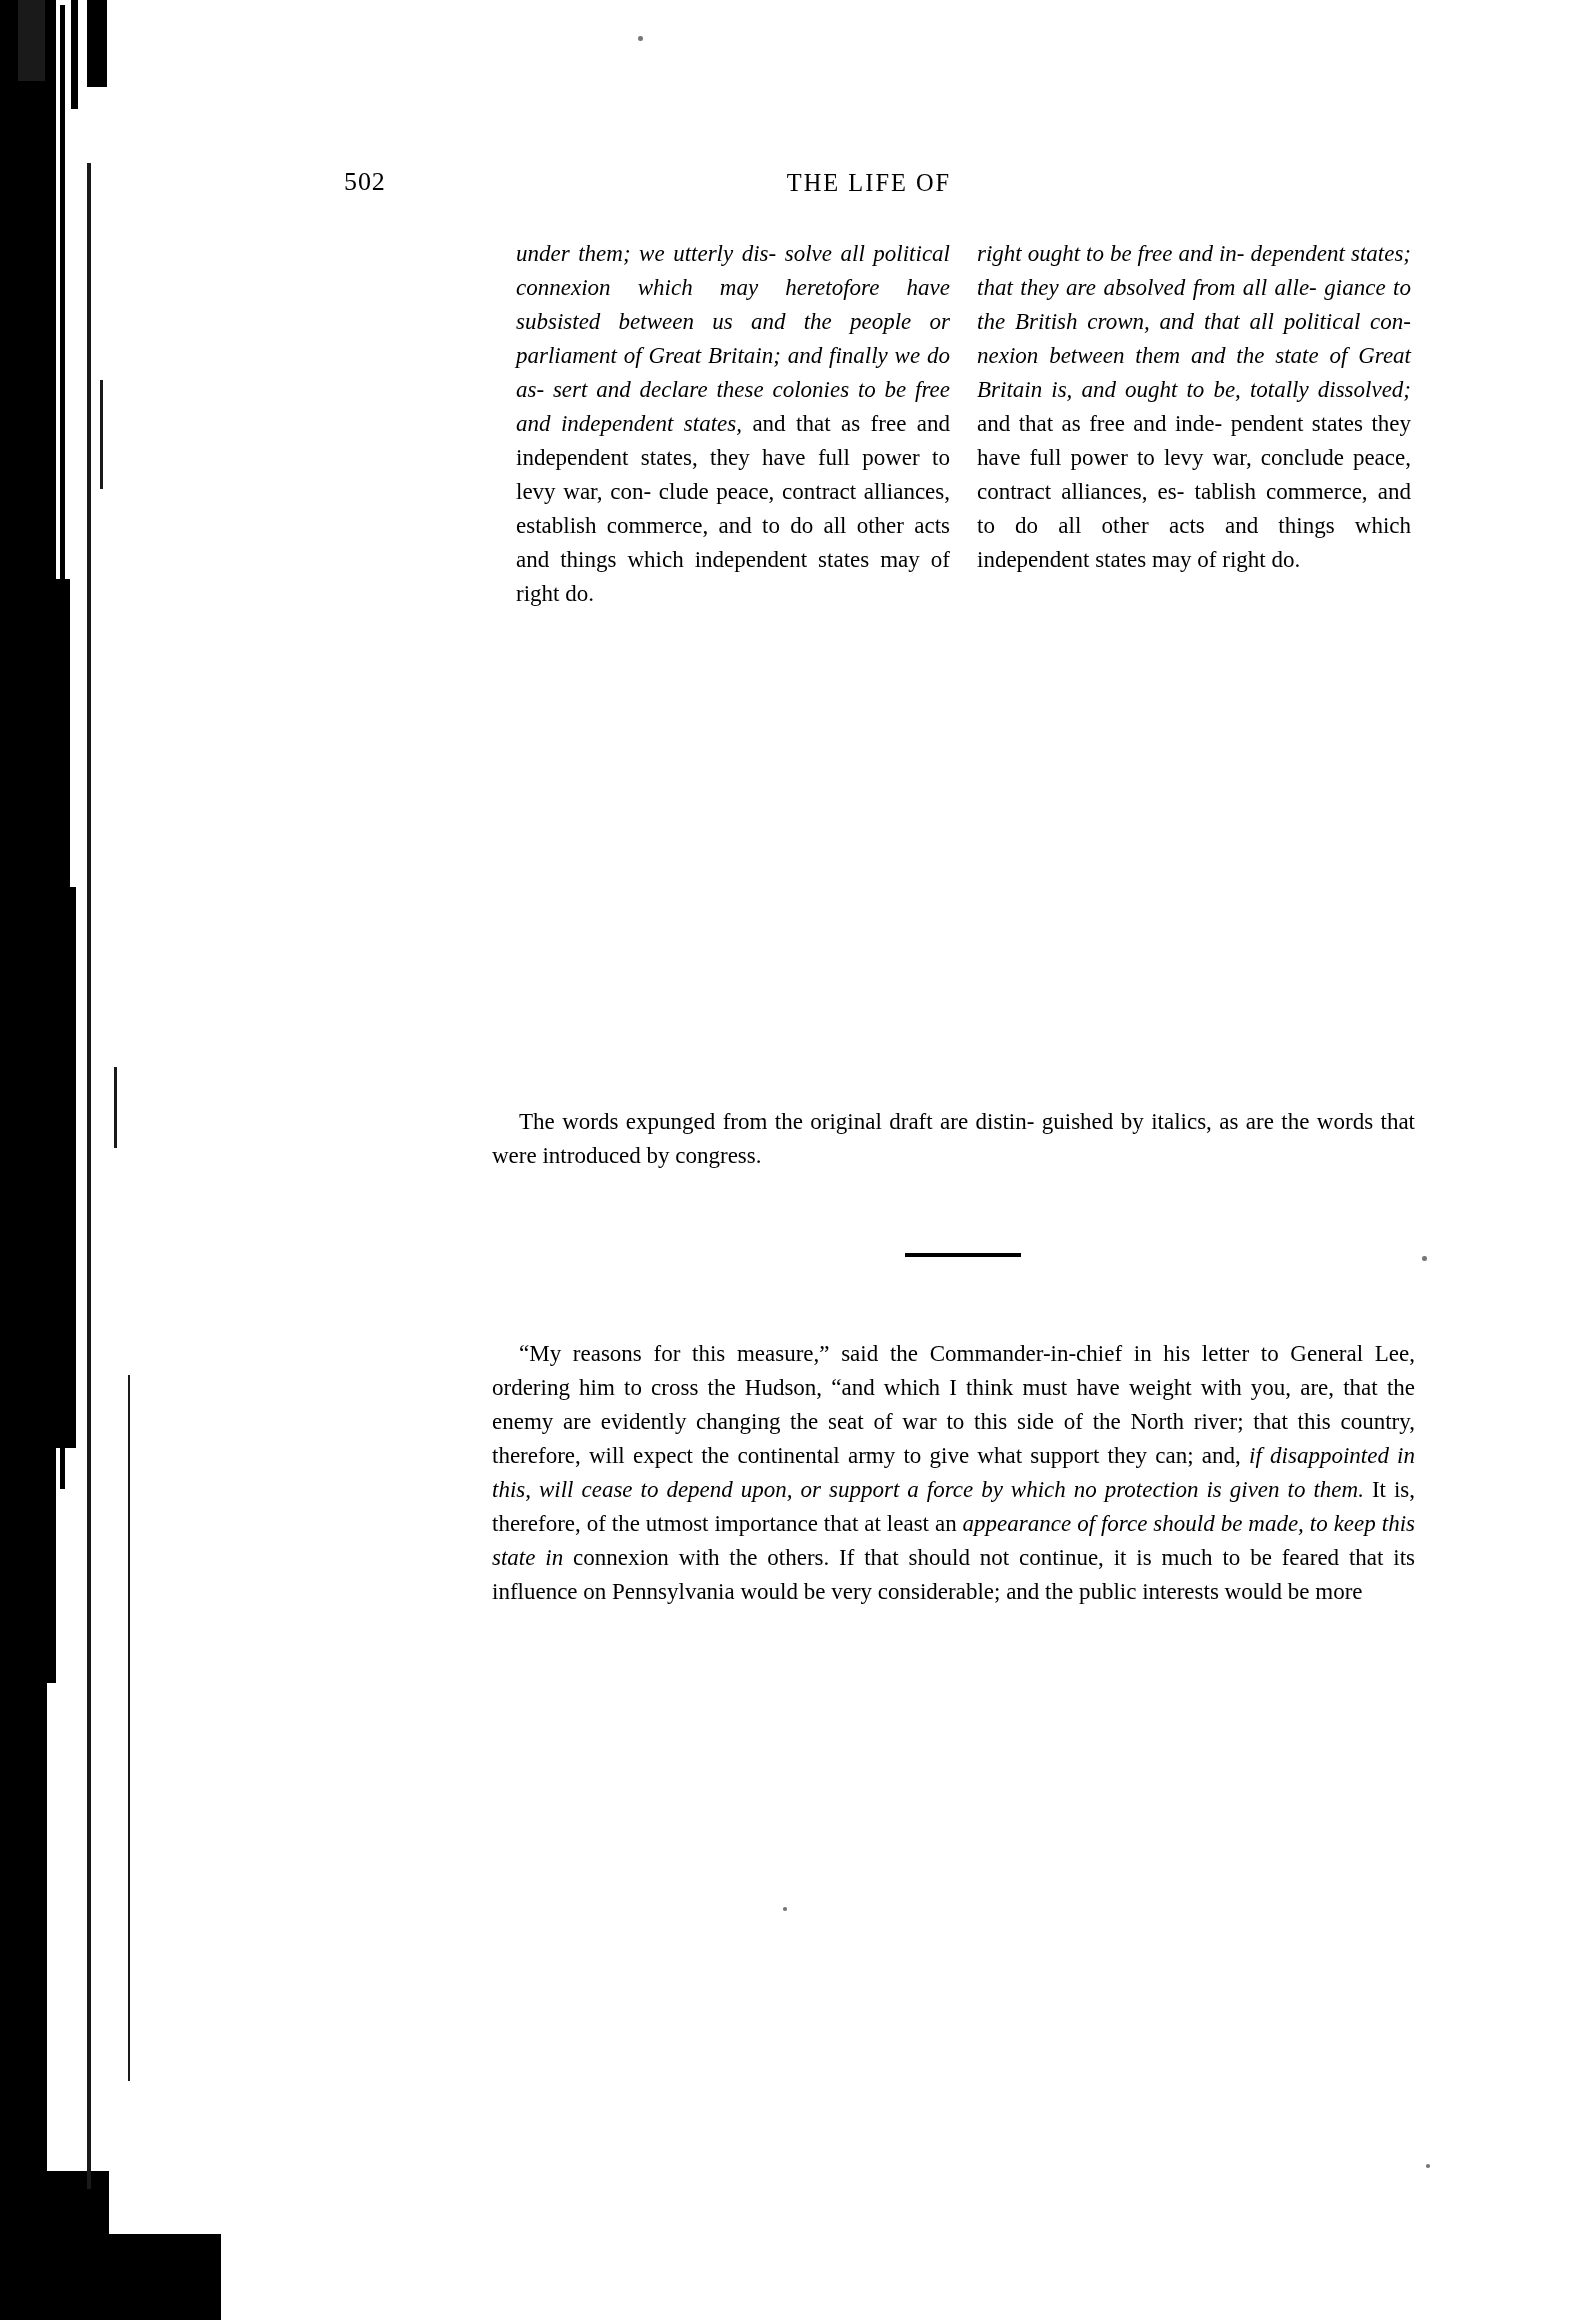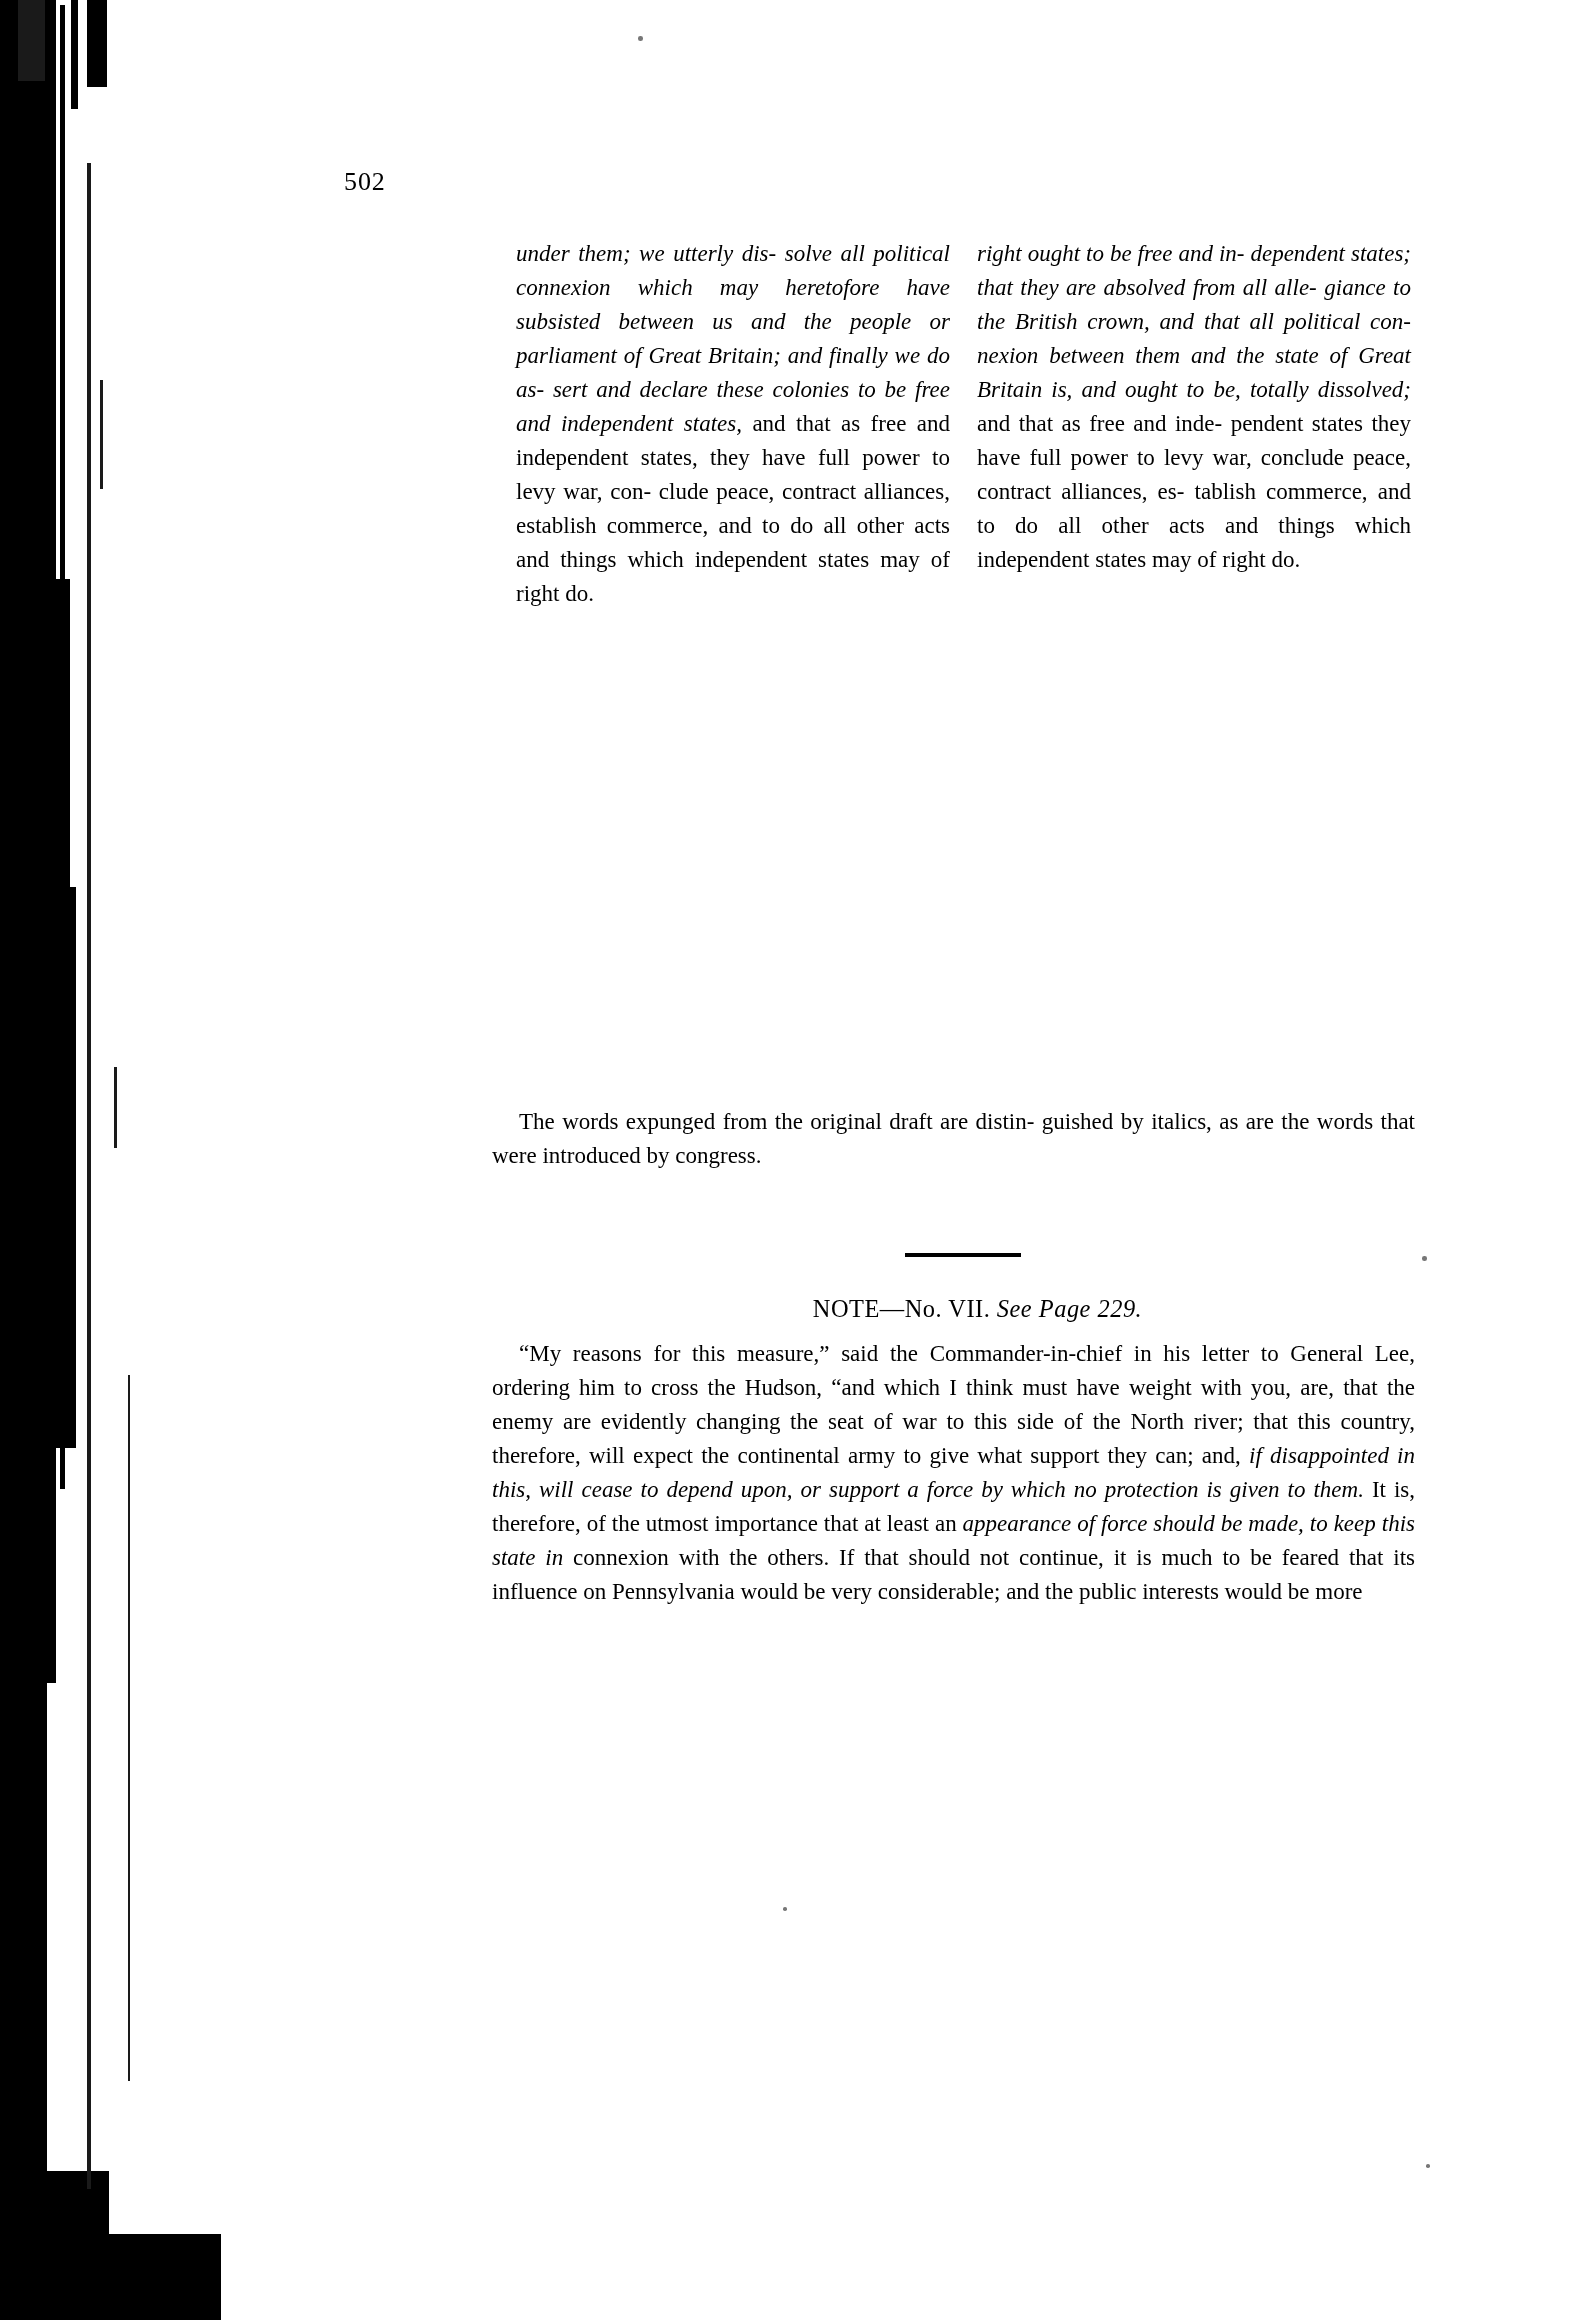--- a/index.html
+++ b/index.html
@@ -150,44 +150,41 @@
   <div class="soft" style="left:100px;top:380px;  width:2.7px;   height:109px;"></div>
   <div class="soft" style="left:114px;top:1067px; width:2.7px;   height:81px;"></div>
   <div class="soft" style="left:128px;top:1375px; width:1.8px;   height:706px;"></div>
   <div class="blk" style="left:109px; top:2266px; width:1447px;height:5.4px; opacity:0.0;"></div>
 </div>
 
 <div class="page">
 
   <div class="header-row">
     <div class="folio">502</div>
+    <div class="running-head">THE LIFE OF</div>
   </div>
 
   <div class="cols">
 
     <div class="col left">
       <p><span class="ital">under them; we utterly dis- solve all political connexion which may heretofore have subsisted between us and the people or parliament of Great Britain; and finally we do as- sert and declare these colonies to be free and independent states,</span><span> and that as free and independent states, they have full power to levy war, con- clude peace, contract alliances, establish commerce, and to do all other acts and things which independent states may of right do.</span></p>
     </div>
 
     <div class="col right">
       <p><span class="ital">right ought to be free and in- dependent states; that they are absolved from all alle- giance to the British crown, and that all political con- nexion between them and the state of Great Britain is, and ought to be, totally dissolved;</span><span> and that as free and inde- pendent states they have full power to levy war, conclude peace, contract alliances, es- tablish commerce, and to do all other acts and things which independent states may of right do.</span></p>
     </div>
 
   </div>
 
   <div class="fullwidth para1">
     <p class="indent">The words expunged from the original draft are distin- guished by italics, as are the words that were introduced by congress.</p>
   </div>
 
   <div class="rule"></div>
 
-  <div class="note-head">
-    <span>NOTE—No. VII.</span>
-    <span class="pg">See Page 229.</span>
-  </div>
 
   <div class="fullwidth body">
     <p class="indent"><span>“My reasons for this measure,” said the Commander-in-chief in his letter to General Lee, ordering him to cross the Hudson, “and which I think must have weight with you, are, that the enemy are evidently changing the seat of war to this side of the North river; that this country, therefore, will expect the continental army to give what support they can; and, </span><span class="ital">if disappointed in this, will cease to depend upon, or support a force by which no protection is given to them.</span><span> It is, therefore, of the utmost importance that at least an </span><span class="ital">appearance of force should be made, to keep this state in</span><span> connexion with the others.  If that should not continue, it is much to be feared that its influence on Pennsylvania would be very considerable; and the public interests would be more</span></p>
   </div>
 
   <div class="speck" style="left:638px; top:36px;"></div>
   <div class="speck" style="left:1422px; top:1256px;"></div>
   <div class="speck" style="left:783px; top:1907px; width:3.6px; height:3.6px;"></div>
   <div class="speck" style="left:1426px; top:2164px; width:3.6px; height:3.6px;"></div>
 </div>

